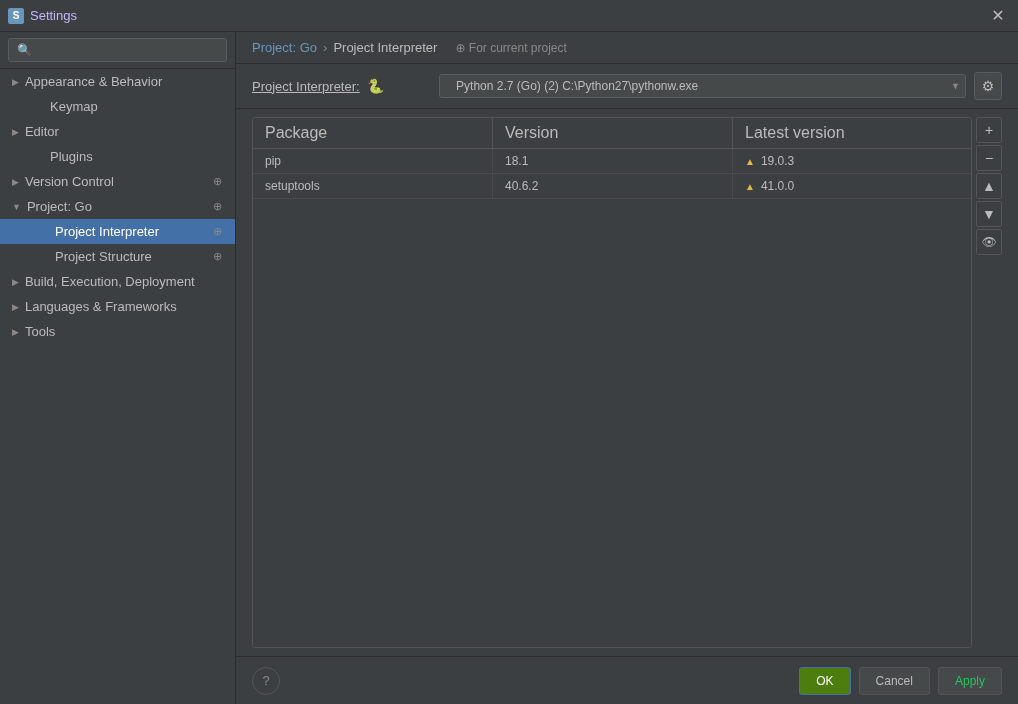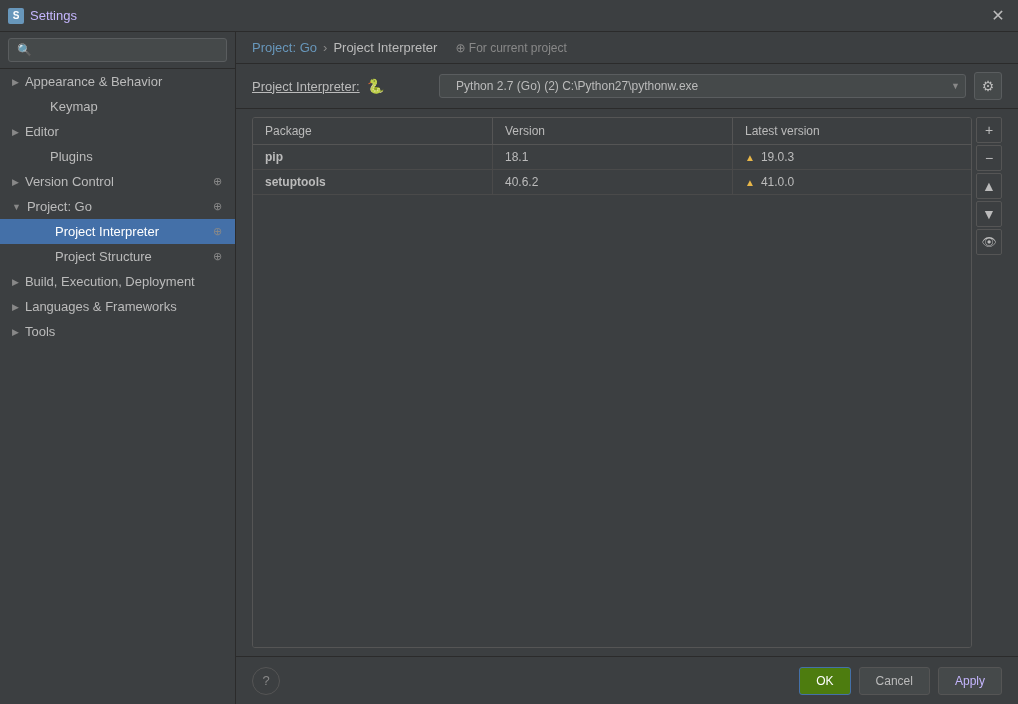--- a/index.html
+++ b/index.html
@@ -233,21 +233,21 @@
       display: flex;
       flex-direction: column;
     }
     .table-header {
       display: flex;
       background: #3c3f41;
       border-bottom: 1px solid #555;
     }
     .th {
       padding: 6px 12px;
-      font-size: 12px;
+      font-size: 16px;
       color: #bbbbbb;
       font-weight: normal;
       text-align: left;
       border-right: 1px solid #555;
       user-select: none;
       cursor: pointer;
     }
     .th:last-child { border-right: none; }
     .th-package { flex: 0 0 240px; }
     .th-version { flex: 0 0 240px; }
@@ -266,21 +266,21 @@
     .td {
       padding: 5px 12px;
       font-size: 12px;
       color: #bbbbbb;
       border-right: 1px solid #4a4a4a;
       overflow: hidden;
       text-overflow: ellipsis;
       white-space: nowrap;
     }
     .td:last-child { border-right: none; }
-    .td-package { flex: 0 0 240px; font-weight: bold; }
+    .td-package { flex: 0 0 240px; }
     .td-version { flex: 0 0 240px; }
     .td-latest { flex: 1; display: flex; align-items: center; gap: 6px; }
     .upgrade-arrow {
       color: #e8b749;
       font-size: 10px;
     }
 
     
     .table-actions {
       display: flex;
@@ -339,21 +339,21 @@
       color: #bbbbbb;
       font-size: 12px;
       cursor: pointer;
     }
     .dialog-btn.primary {
       background: #4d7c0f;
       border-color: #4470a8;
       color: #ffffff;
     }
     .dialog-btn.disabled {
-      color: #c4b5fd;
+      color: #22c55e;
       cursor: default;
     }
   </style>
 </head>
 <body>
 
 <div class="title-bar">
   <div class="title-bar-icon">S</div>
   <span class="title-bar-title">Settings</span>
   <div class="title-bar-close">✕</div>

